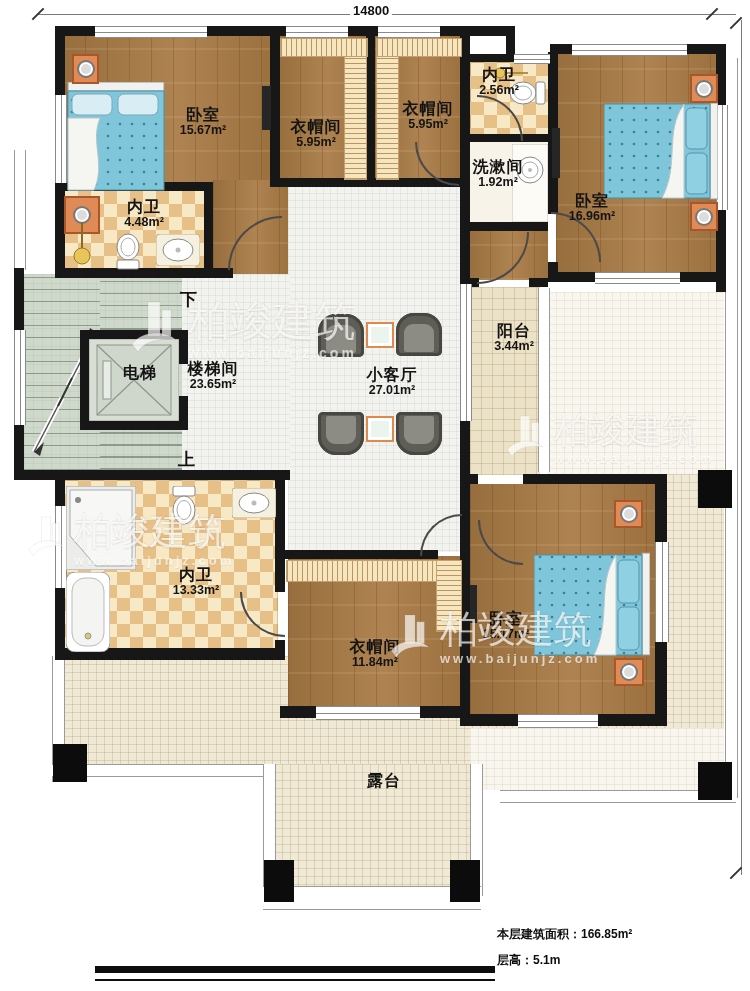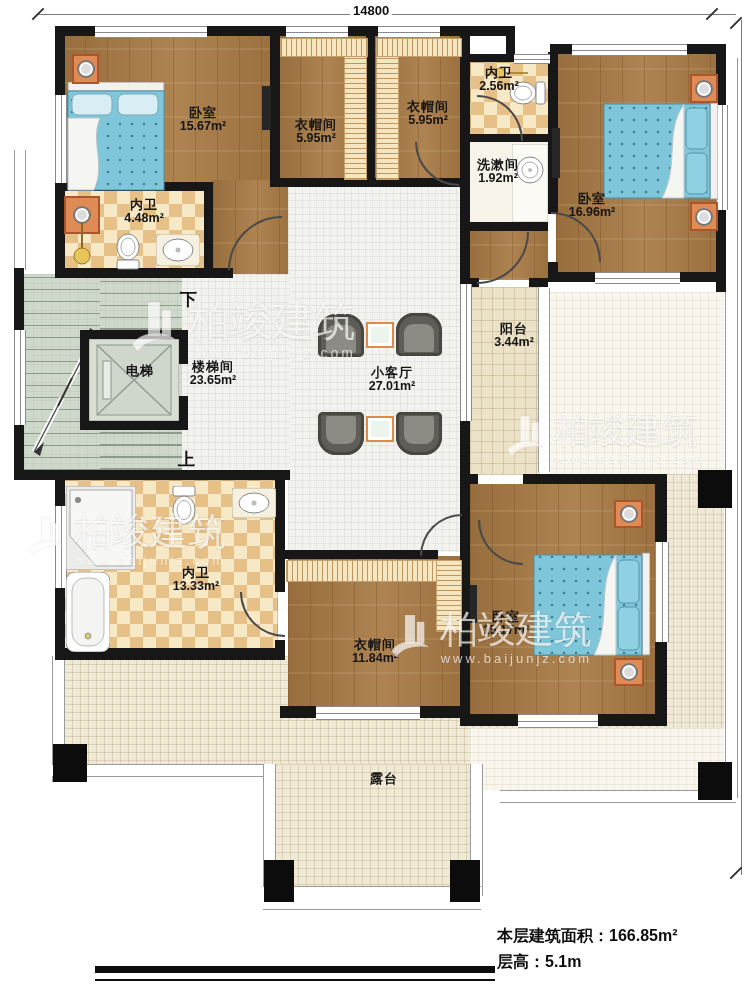--- a/index.html
+++ b/index.html
@@ -37,21 +37,21 @@
   .ivory{position:absolute;background:#f7f3e8;}
   
   .rackH{position:absolute;background-color:#f6e6c0;background-image:repeating-linear-gradient(90deg, rgba(146,96,36,.6) 0 1px, transparent 1px 5px);border:1px solid #c2a briefly;border:1px solid #c4a06a;}
   .rackV{position:absolute;background-color:#f6e6c0;background-image:repeating-linear-gradient(0deg, rgba(146,96,36,.6) 0 1px, transparent 1px 5px);border:1px solid #c4a06a;}
   
   .railH{position:absolute;background:#fff;border-top:1px solid #9a9a9a;border-bottom:1px solid #9a9a9a;}
   .railV{position:absolute;background:#fff;border-left:1px solid #9a9a9a;border-right:1px solid #9a9a9a;}
   .pillar{position:absolute;background:#0c0c0c;}
   
   .rl{position:absolute;transform:translateX(-50%);text-align:center;color:#141414;font-weight:bold;white-space:nowrap;line-height:1.1;}
-  .rl .nm{display:block;font-size:13px;letter-spacing:1px;}
+  .rl .nm{display:block;font-size:16px;letter-spacing:1px;}
   .rl .ar{display:block;font-size:12.5px;}
   .dirlbl{position:absolute;font-size:17px;font-weight:bold;color:#111;}
   
   .nstand{position:absolute;background:#e08a55;border:2px solid #a9572a;box-sizing:border-box;}
   .nstand::after{content:"";position:absolute;left:50%;top:50%;width:14px;height:14px;transform:translate(-50%,-50%);
      border-radius:50%;background:#dcdcdc;border:2px solid #777;box-shadow:inset 0 0 0 2px #fff;}
   .chairD{position:absolute;width:46px;height:43px;background:#5e5d58;border-radius:18px 18px 5px 5px;box-shadow:inset 0 0 0 3px #47463f;}
   .chairD::after{content:"";position:absolute;left:8px;right:8px;top:11px;bottom:4px;background:#8d8c84;border-radius:9px 9px 2px 2px;}
   .chairU{position:absolute;width:46px;height:43px;background:#5e5d58;border-radius:5px 5px 18px 18px;box-shadow:inset 0 0 0 3px #47463f;}
   .chairU::after{content:"";position:absolute;left:8px;right:8px;top:4px;bottom:11px;background:#8d8c84;border-radius:2px 2px 9px 9px;}
@@ -61,29 +61,29 @@
   .arc{position:absolute;border:0 solid #4a4a4a;box-sizing:border-box;}
   .arc.tl{border-top-width:2px;border-left-width:2px;border-top-left-radius:100%;}
   .arc.tr{border-top-width:2px;border-right-width:2px;border-top-right-radius:100%;}
   .arc.bl{border-bottom-width:2px;border-left-width:2px;border-bottom-left-radius:100%;}
   .arc.br{border-bottom-width:2px;border-right-width:2px;border-bottom-right-radius:100%;}
   
   .treads{position:absolute;background-image:repeating-linear-gradient(0deg, rgba(90,105,88,.55) 0 1.5px, transparent 1.5px 12px);}
   
   .wm{position:absolute;display:flex;align-items:flex-start;gap:8px;pointer-events:none;opacity:.85;}
   .wm .t1{font-weight:normal;color:rgba(255,255,255,.82);text-shadow:0 1px 2px rgba(90,80,60,.18), 0 -1px 1px rgba(90,80,60,.10);line-height:1;}
-  .wm .t2{font-weight:normal;color:rgba(255,255,255,.8);text-shadow:0 1px 1px rgba(90,80,60,.15);letter-spacing:3px;line-height:1;margin-top:4px;text-align:right;}
+  .wm .t2{font-weight:bold;color:rgba(255,255,255,.8);text-shadow:0 1px 1px rgba(90,80,60,.15);letter-spacing:3px;line-height:1;margin-top:4px;text-align:right;}
   
   .dimline{position:absolute;background:#7a7a7a;}
   .dimtick{position:absolute;width:16px;height:2px;background:#333;transform:rotate(-45deg);}
   .dimlbl{position:absolute;font-size:13px;font-weight:bold;color:#111;background:#fff;padding:0 3px;}
   
   .tb-title{position:absolute;font-size:47px;font-weight:bold;color:#0d0d0d;letter-spacing:4px;}
   .tb-scale{position:absolute;font-size:41px;font-weight:500;color:#0d0d0d;letter-spacing:1px;}
-  .tb-note{position:absolute;font-size:16px;font-weight:bold;color:#0d0d0d;}
+  .tb-note{position:absolute;font-size:12px;font-weight:bold;color:#0d0d0d;}
   .tb-ul1{position:absolute;background:#0d0d0d;}
   .tb-ul2{position:absolute;background:#0d0d0d;}
   svg{display:block;}
 </style>
 </head>
 <body>
 
 <div id="plan">
 
   <div class="dimline" style="left:38px;top:14px;width:698px;height:1px;"></div>

